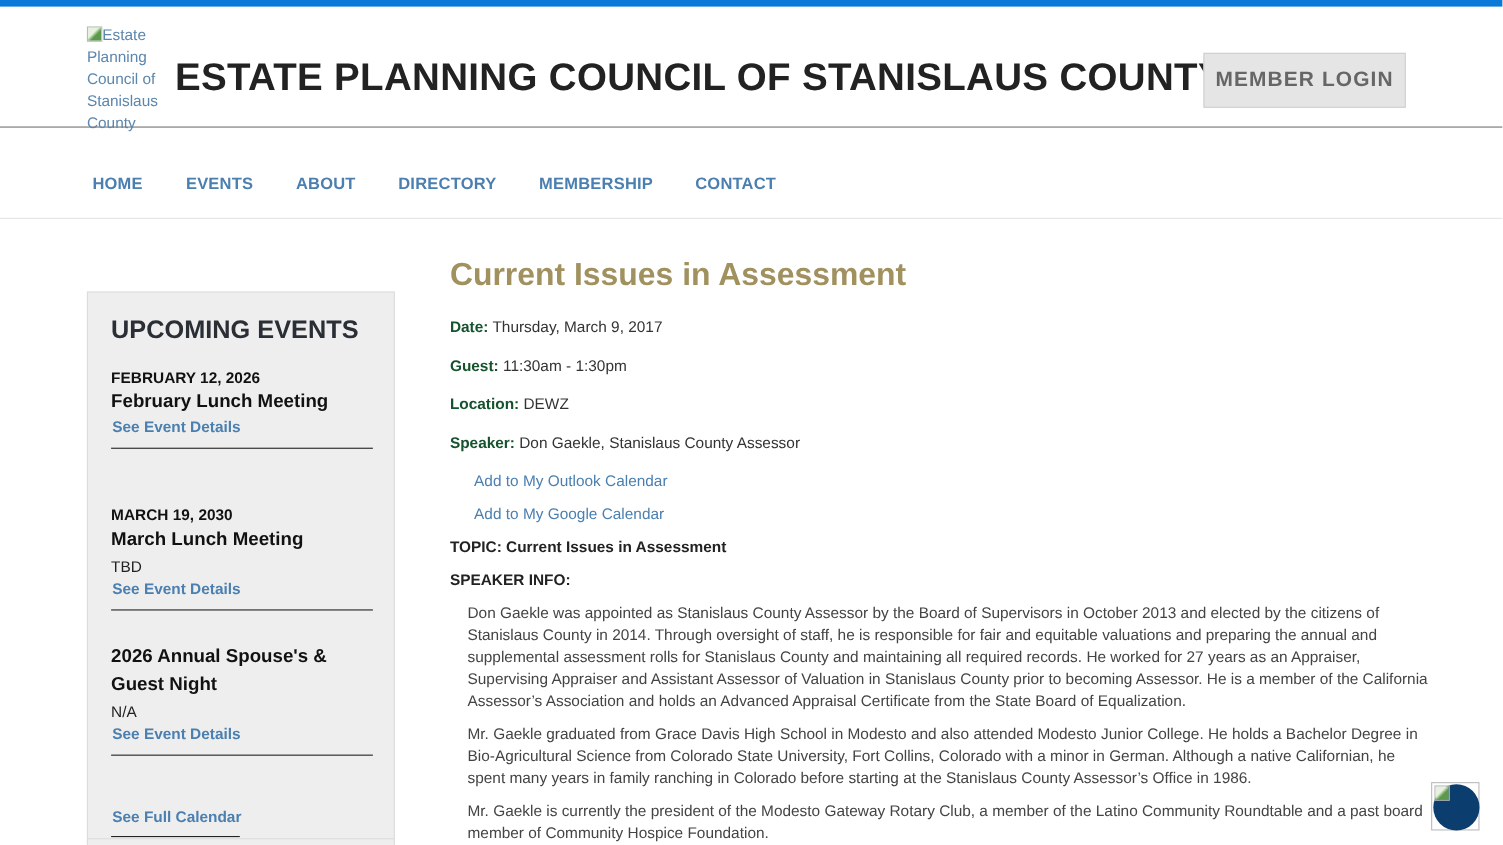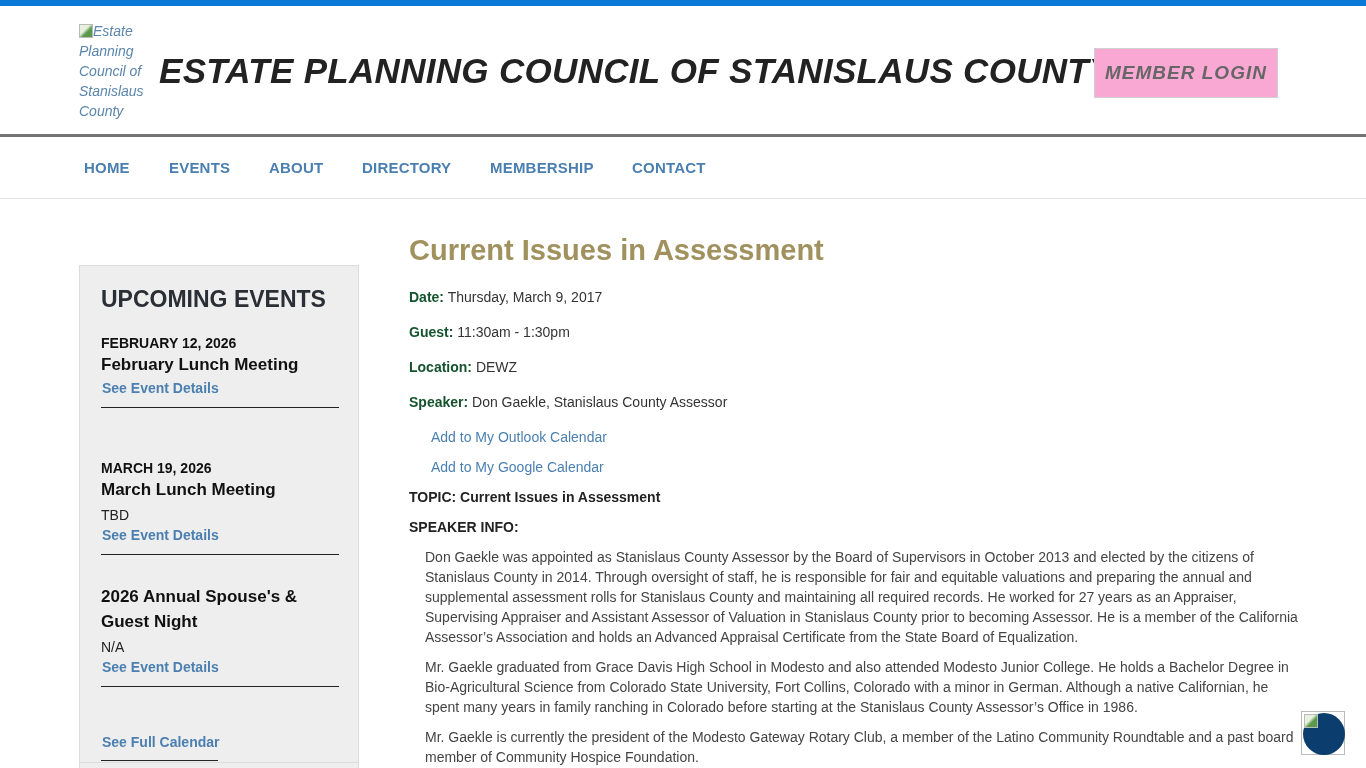--- a/index.html
+++ b/index.html
@@ -1,23 +1,23 @@
 <!DOCTYPE html>
 <html><head>
 <meta charset="utf-8">
 <style>
   * { box-sizing: border-box; margin: 0; padding: 0; }
   html, body { width: 1366px; height: 768px; overflow: hidden; background: #fff; }
   body { font-family: "Liberation Sans", sans-serif; color: #333; position: relative; }
   .topbar { position: absolute; left: 0; top: 0; width: 1366px; height: 6px; background: #0a79d8; }
-  .header { position: absolute; left: 0; top: 6px; width: 1366px; height: 131px; border-bottom: 3px solid #737373; font-style: italic; }
+  .header { position: absolute; left: 0; top: 6px; width: 1366px; height: 110px; border-bottom: 1px solid #737373; }
   .logo { position: absolute; left: 79px; top: 15px; width: 72px; font-size: 14px; line-height: 20px; color: #5b86ad; }
   .logo .broken { display: inline-block; width: 14px; height: 14px; vertical-align: -2px; border: 1px solid #bbb; background: linear-gradient(135deg, #e8f0e0 40%, #5a9a4a 60%); margin-right: 0; }
   .site-title { position: absolute; left: 159px; top: 45px; font-size: 35px; font-weight: bold; color: #222; letter-spacing: 0.3px; white-space: nowrap; }
-  .login-btn { position: absolute; left: 1094px; top: 42px; width: 184px; height: 50px; background: #f9a8d4; border: 1px solid #cfcfcf; color: #666; font-size: 19px; font-weight: bold; letter-spacing: 1px; display: flex; align-items: center; justify-content: center; cursor: pointer; }
+  .login-btn { position: absolute; left: 1094px; top: 42px; width: 184px; height: 50px; background: #e5e5e5; border: 1px solid #cfcfcf; color: #666; font-size: 19px; font-weight: bold; letter-spacing: 1px; display: flex; align-items: center; justify-content: center; cursor: pointer; }
   .nav { position: absolute; left: 0; top: 137px; width: 1366px; height: 62px; border-bottom: 1px solid #e4e4e4; }
   .nav a { position: absolute; top: 22px; font-size: 15px; font-weight: bold; color: #4a7fb0; text-decoration: none; letter-spacing: 0.2px; }
   .sidebar { position: absolute; left: 79px; top: 234px; width: 280px; height: 508px; background: #eee; border: 1px solid #dcdcdc; margin-top: 31px; }
   .sidebar2 { position: absolute; left: 79px; top: 762px; width: 280px; height: 20px; background: #eee; border: 1px solid #dcdcdc; }
   .sb-title { position: absolute; left: 21px; top: 20px; font-size: 23px; font-weight: bold; color: #2a2e35; }
   .event { position: absolute; left: 21px; width: 238px; }
   .event .date { font-size: 14px; font-weight: bold; color: #111; line-height: 18px; }
   .event .name { font-size: 17px; font-weight: bold; color: #111; line-height: 25px; }
   .event .loc { font-size: 14px; color: #222; margin-top: 4px; line-height: 18px; }
   .event .details { display: block; font-size: 14px; font-weight: bold; color: #4a7fb0; text-decoration: none; margin-left: 1px; margin-top: 2px; line-height: 18px; }
@@ -59,21 +59,21 @@
   <div class="sb-title">UPCOMING EVENTS</div>
 
   <div class="event" style="top:68px">
     <div class="date">FEBRUARY 12, 2026</div>
     <div class="name">February Lunch Meeting</div>
     <a class="details">See Event Details</a>
     <div class="rule"></div>
   </div>
 
   <div class="event" style="top:193px">
-    <div class="date">MARCH 19, 2026</div>
+    <div class="date">MARCH 19, 2030</div>
     <div class="name">March Lunch Meeting</div>
     <div class="loc">TBD</div>
     <a class="details">See Event Details</a>
     <div class="rule"></div>
   </div>
 
   <div class="event" style="top:318px">
     <div class="name">2026 Annual Spouse's &amp; Guest Night</div>
     <div class="loc">N/A</div>
     <a class="details">See Event Details</a>

